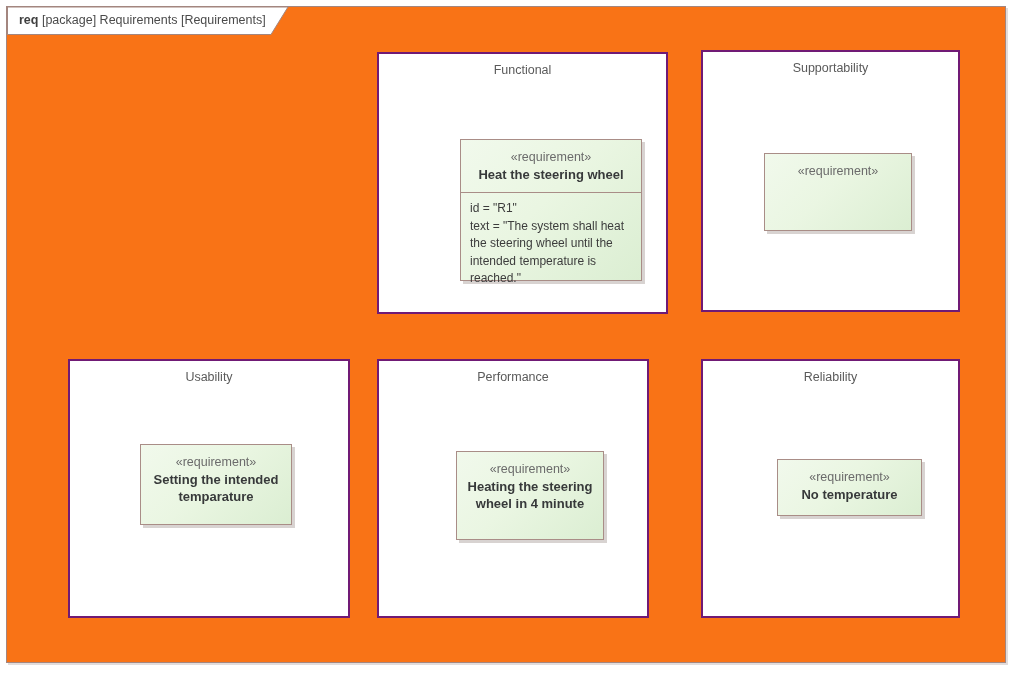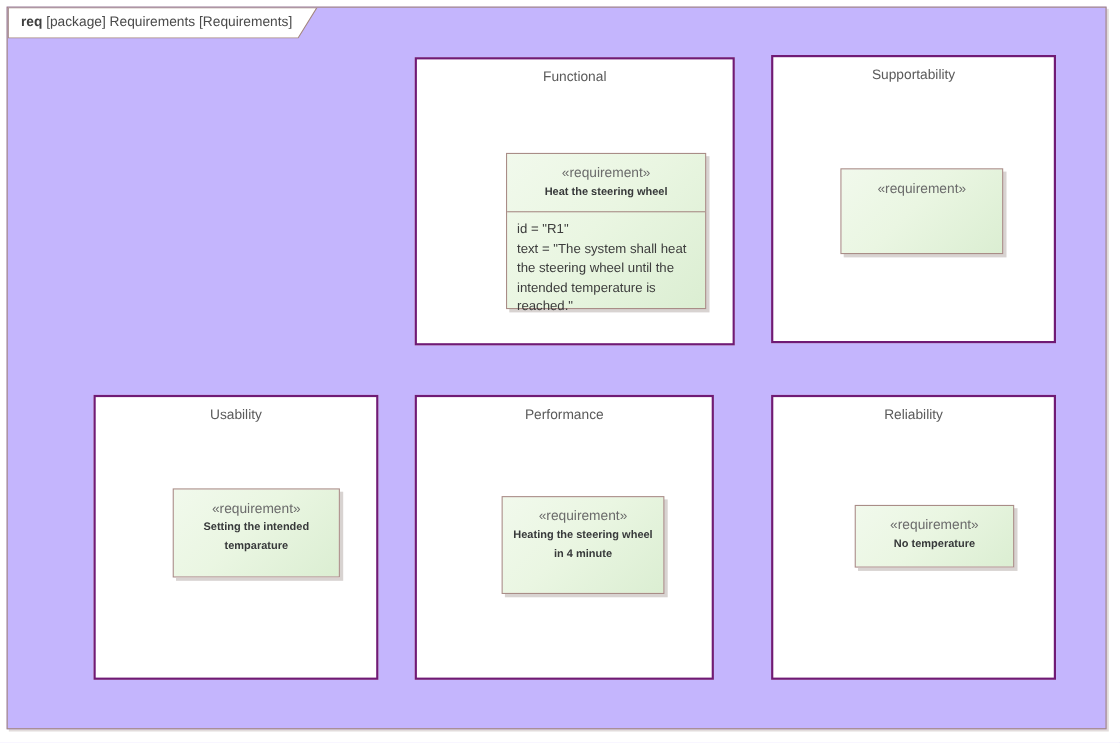--- a/index.html
+++ b/index.html
@@ -23,21 +23,21 @@
 
   
   .diagram-frame {
     position: absolute;
     left: 6px;
     top: 6px;
     width: 1000px;
     height: 657px;
     box-sizing: border-box;
     border: 1px solid #a3867f;
-    background: #c4b5fd;
+    background: #f97316;
     box-shadow: 2px 2px 0 0 #e2dcdb;
   }
 
   
   .frame-tab {
     position: absolute;
     left: 0px;
     top: 0px;
     height: 27px;
     width: 282px;
@@ -99,21 +99,21 @@
   }
   .req-head.divided {
     border-bottom: 1px solid #a98d87;
   }
   .req-stereotype {
     font-size: 12.5px;
     color: #6b6b6b;
     line-height: 17px;
   }
   .req-name {
-    font-size: 10px;
+    font-size: 13px;
     font-weight: bold;
     color: #37393a;
     line-height: 17px;
   }
   .req-body {
     box-sizing: border-box;
     padding: 7px 9px 8px 9px;
     font-size: 12px;
     color: #3c3c3c;
     line-height: 17.5px;
@@ -157,21 +157,21 @@
     <div class="pkg" style="left:694px; top:43px; width:259px; height:262px;">
       <div class="pkg-title">Supportability</div>
 
       <div class="req" style="left:37px; top:101px; width:148px; height:78px;">
         <div class="req-head">
           <div class="req-stereotype">«requirement»</div>
         </div>
       </div>
     </div>
 
-    <div class="pkg" style="left:78px; top:352px; width:259px; height:259px;">
+    <div class="pkg" style="left:61px; top:352px; width:282px; height:259px;">
       <div class="pkg-title">Usability</div>
 
       <div class="req" style="left:46px; top:83px; width:152px; height:81px;">
         <div class="req-head">
           <div class="req-stereotype">«requirement»</div>
           <div class="req-name">Setting the intended temparature</div>
         </div>
       </div>
     </div>
 

